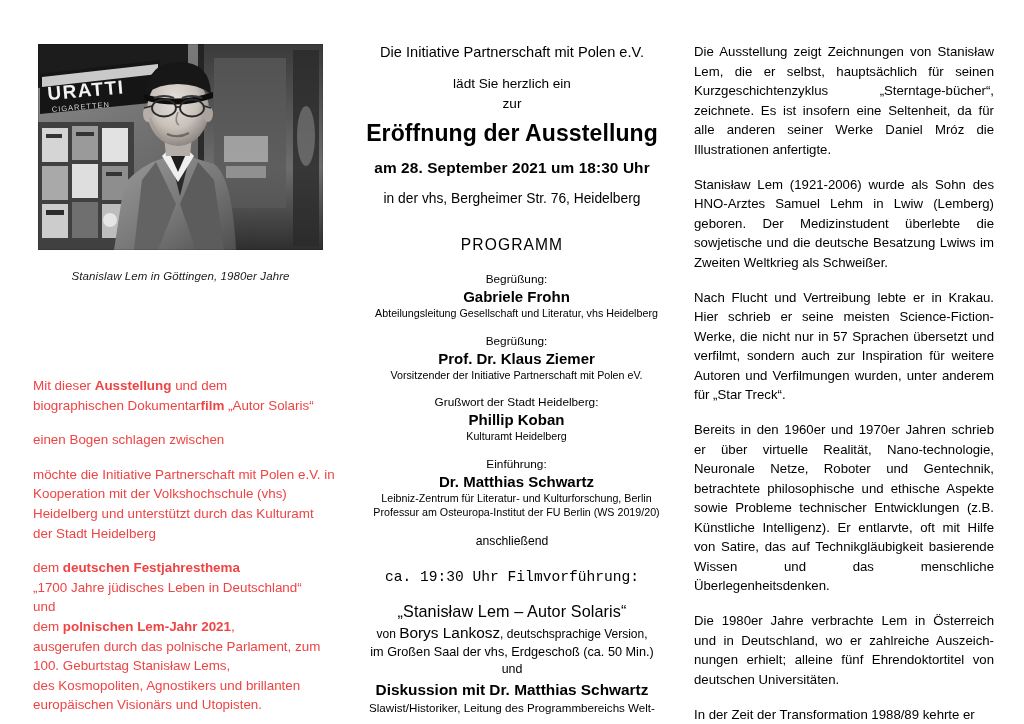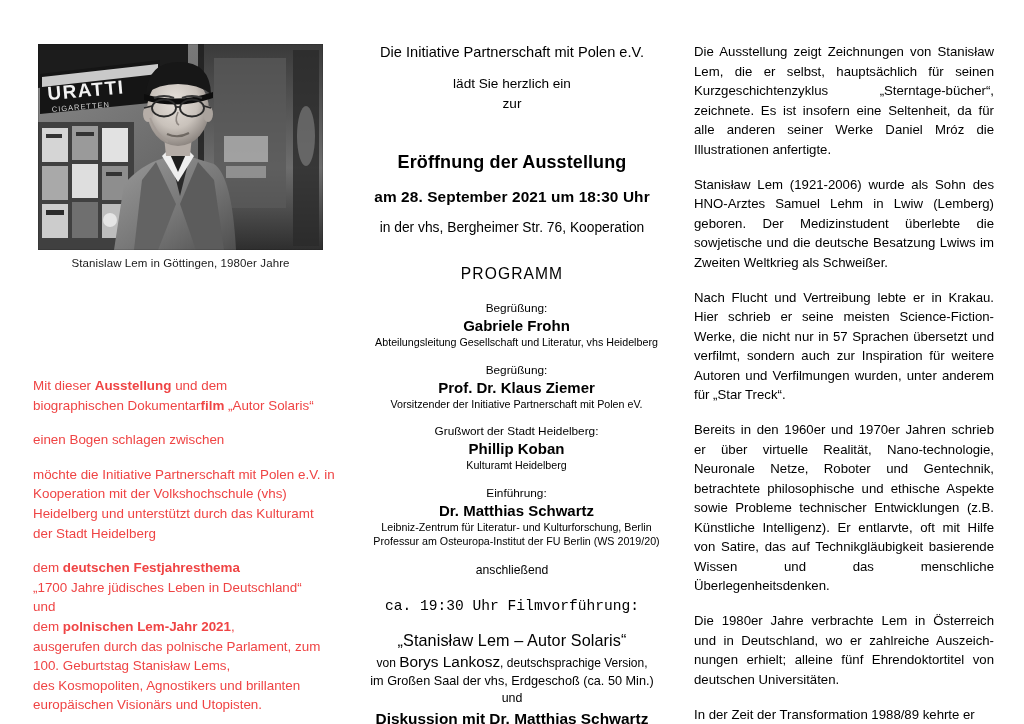--- a/index.html
+++ b/index.html
@@ -30,23 +30,24 @@
   }
   .photo {
     position: relative;
     width: 285px;
     height: 206px;
     overflow: hidden;
     background: #6d6d6d;
   }
   .photo-canvas { position: absolute; inset: 0; }
   .caption {
-    margin-top: 7px;
+    margin-top: 20px;
     text-align: center;
     font-size: 11.5px;
+    font-style: italic;
     color: #1a1a1a;
     letter-spacing: .1px;
   }
 
   
   .left-body {
     position: absolute;
     left: 33px;
     top: 376px;
     width: 302px;
@@ -74,23 +75,23 @@
   .m-line2 {
     font-size: 13.6px;
     line-height: 21px;
     margin-top: 11px;
   }
   .m-line3 {
     font-size: 13.6px;
     line-height: 20px;
   }
   .m-title {
-    font-size: 18px;
+    font-size: 23px;
     font-weight: bold;
-    margin-top: 36px;
+    margin-top: 7px;
     line-height: 24px;
     letter-spacing: .1px;
   }
   .m-date {
     font-size: 15.4px;
     font-weight: bold;
     margin-top: 12px;
     line-height: 22px;
     letter-spacing: .1px;
   }
@@ -313,21 +314,21 @@
     </p>
   </div>
 
   <div class="mid">
     <div class="m-line1">Die Initiative Partnerschaft mit Polen e.V.</div>
     <div class="m-line2">lädt Sie herzlich ein</div>
     <div class="m-line3">zur</div>
 
     <div class="m-title">Eröffnung der Ausstellung</div>
     <div class="m-date">am 28. September 2021 um 18:30 Uhr</div>
-    <div class="m-venue">in der vhs, Bergheimer Str. 76, Kooperation</div>
+    <div class="m-venue">in der vhs, Bergheimer Str. 76, Heidelberg</div>
 
     <div class="m-programm">PROGRAMM</div>
 
     <div class="program">
 
       <div class="prog-item">
         <div class="prog-role">Begrüßung:</div>
         <div class="prog-name">Gabriele Frohn</div>
         <div class="prog-aff">Abteilungsleitung Gesellschaft und Literatur, vhs Heidelberg</div>
       </div>

